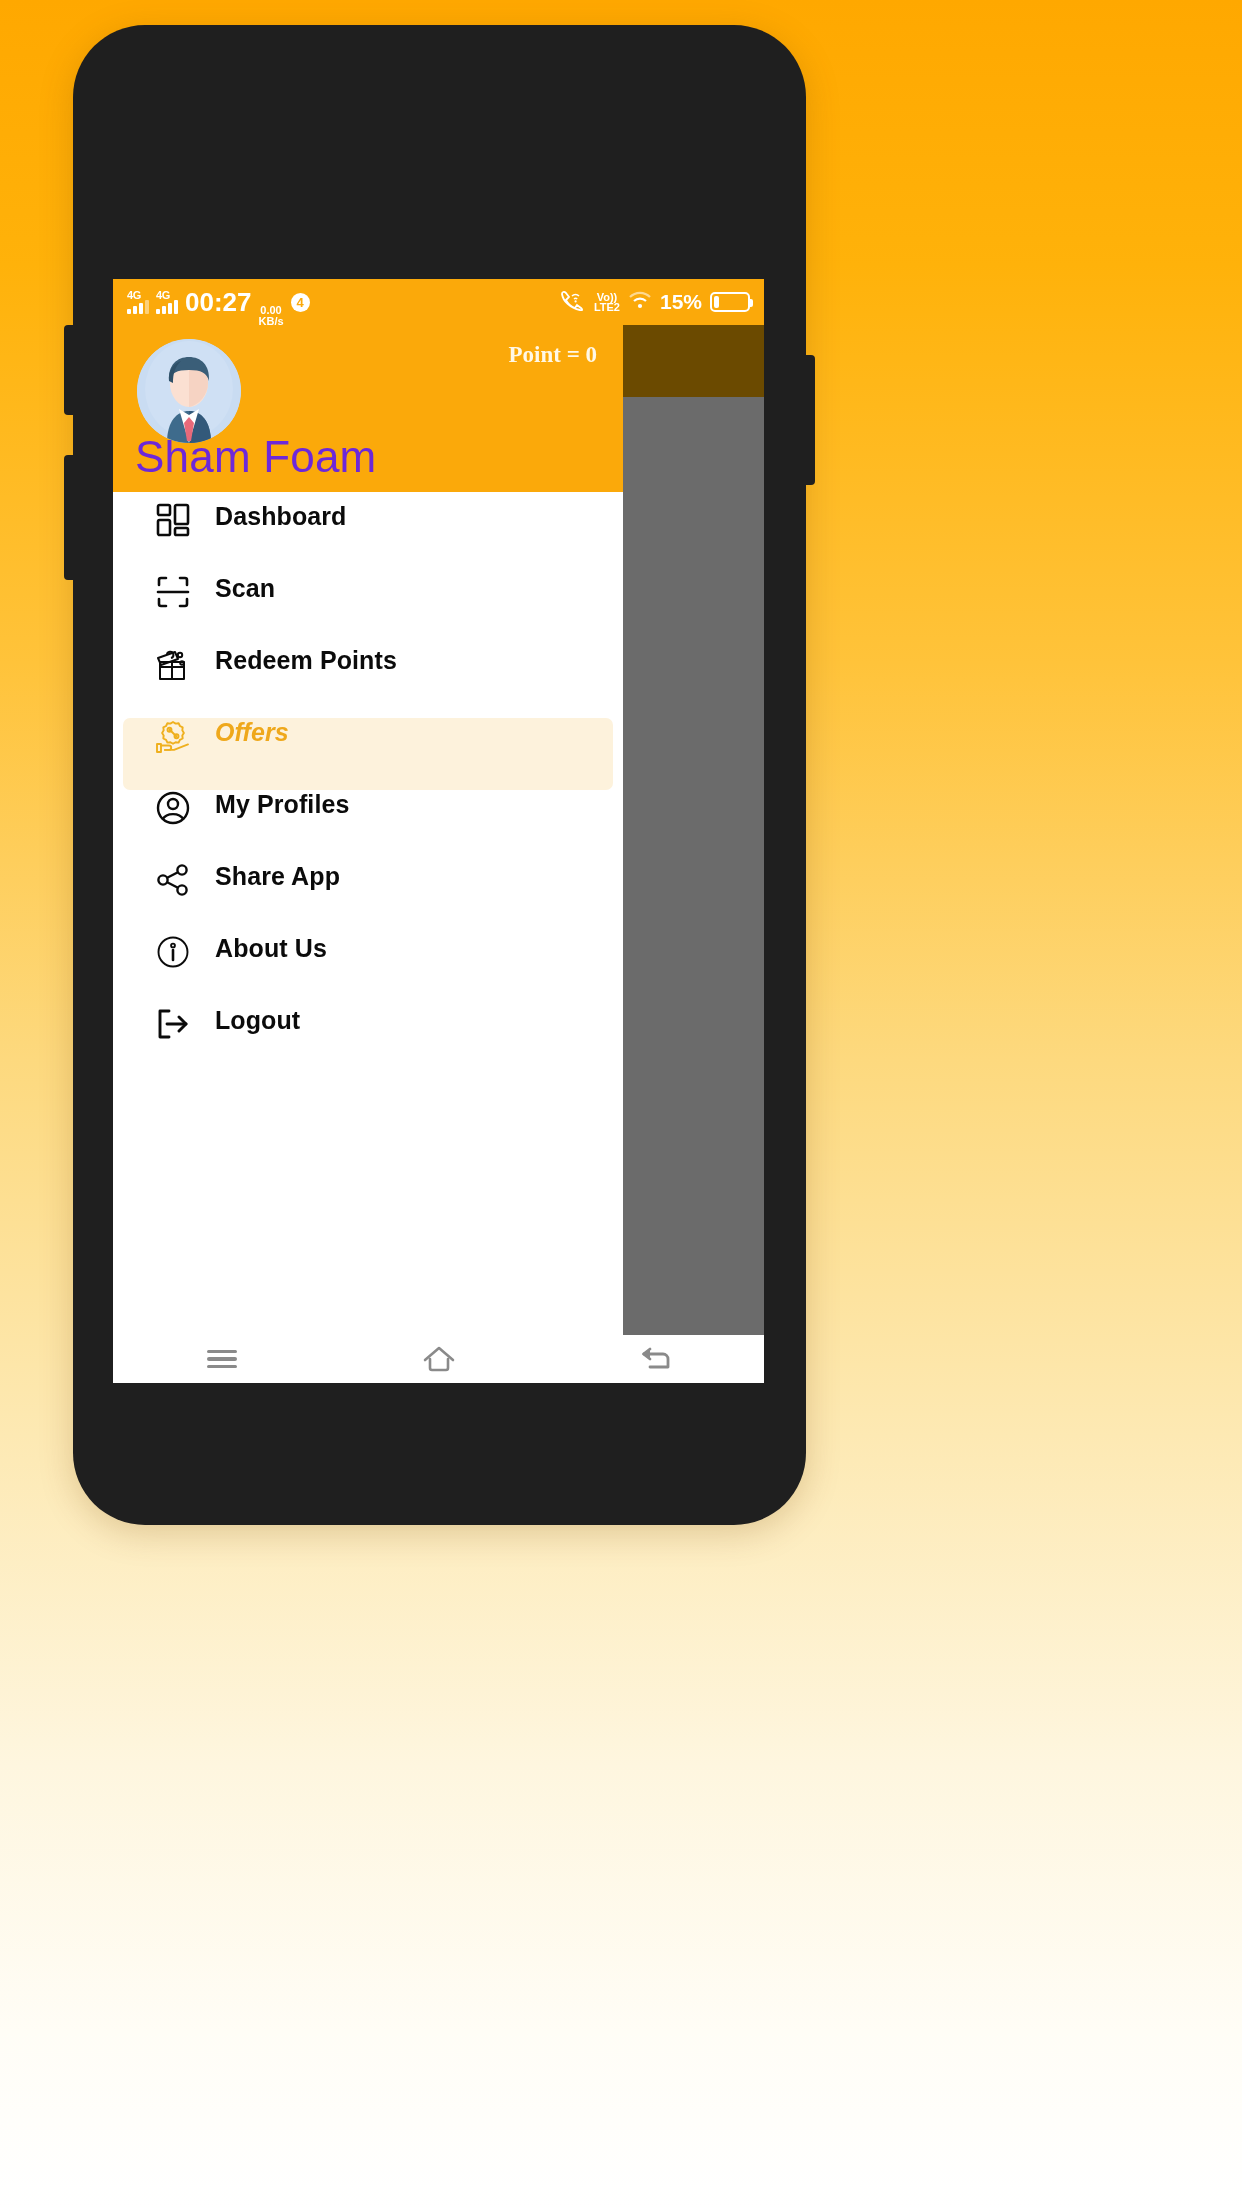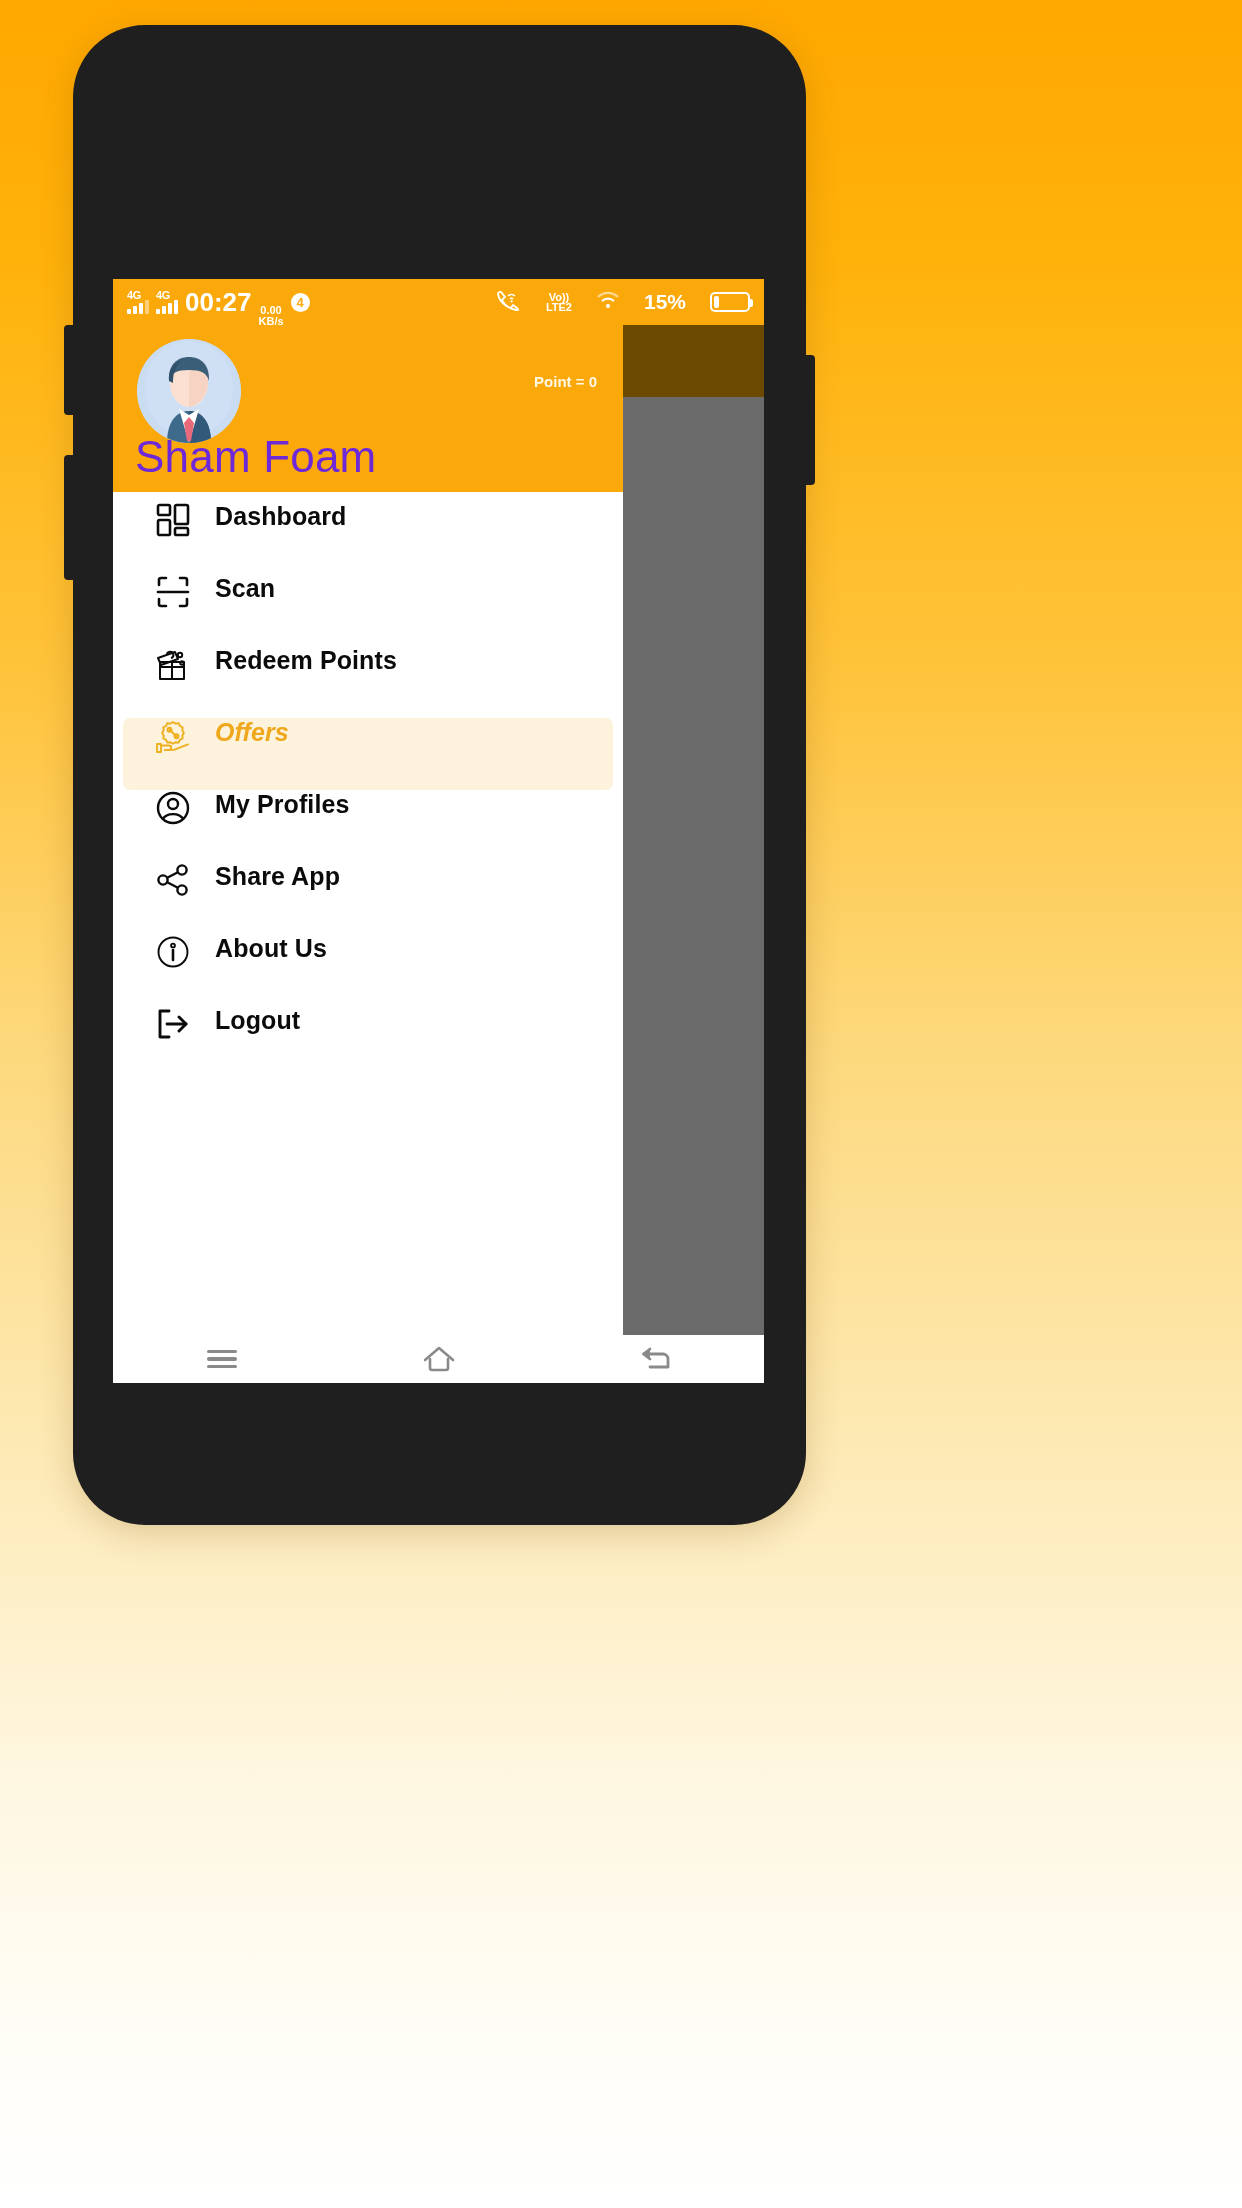--- a/index.html
+++ b/index.html
@@ -44,21 +44,21 @@
   
   .statusbar {
     position:absolute; left:0; top:0;
     width:651px; height:46px;
     background:#FBA90A;
     display:flex; align-items:center;
     padding:4px 14px;
     color:#FFFFFF;
   }
   .sb-left  { display:flex; align-items:center; gap:7px; flex:1; }
-  .sb-right { display:flex; align-items:center; gap:24px; }
+  .sb-right { display:flex; align-items:center; gap:8px; }
 
   .sig { display:flex; align-items:flex-end; position:relative; padding-top:9px; }
   .sig .g {
     position:absolute; top:-2px; left:0;
     font-size:11px; font-weight:bold; letter-spacing:-0.4px;
   }
   .sig .bars { display:flex; align-items:flex-end; gap:2px; }
   .sig .bars i { display:block; width:4px; background:#fff; border-radius:1px; }
   .sig .bars i:nth-child(1){height:5px;}
   .sig .bars i:nth-child(2){height:8px;}
@@ -102,22 +102,22 @@
     width:510px; height:1058px;
     background:#FFFFFF;
     z-index:3;
   }
   .drawer-header {
     width:100%; height:167px;
     background:#FBA90A;
     position:relative;
   }
   .points {
-    position:absolute; right:26px; top:48px;
-    color:#FFF8E7; font-size:15px; font-weight:bold;
+    position:absolute; right:26px; top:17px;
+    color:#FFF8E7; font-size:23px; font-weight:bold;font-family:Liberation Serif, serif;
   }
   .avatar {
     position:absolute; left:24px; top:14px;
     width:104px; height:104px; border-radius:50%;
     background:#C6D9F0; overflow:hidden;
   }
   .username {
     position:absolute; left:22px; bottom:10px;
     color:#6d28d9; font-size:44px; font-weight:400;
     letter-spacing:0.2px;

